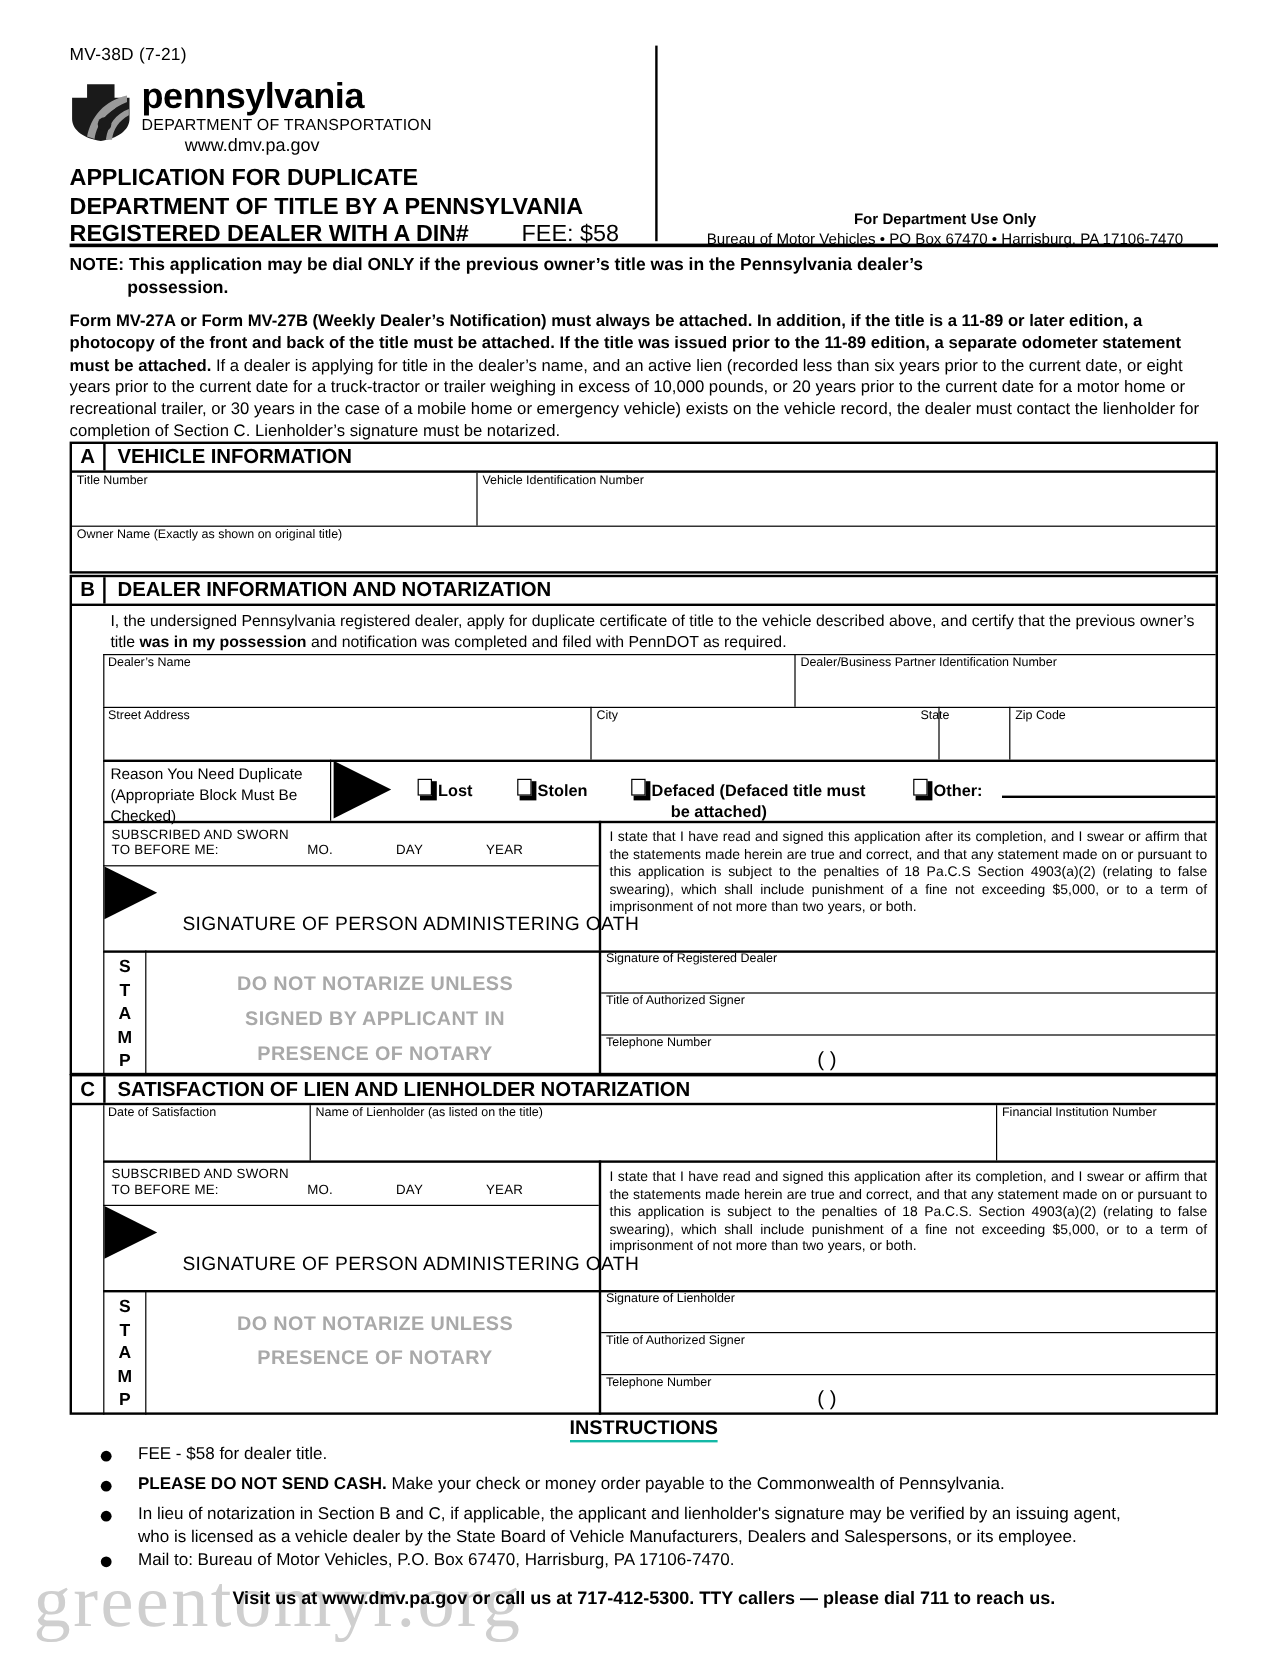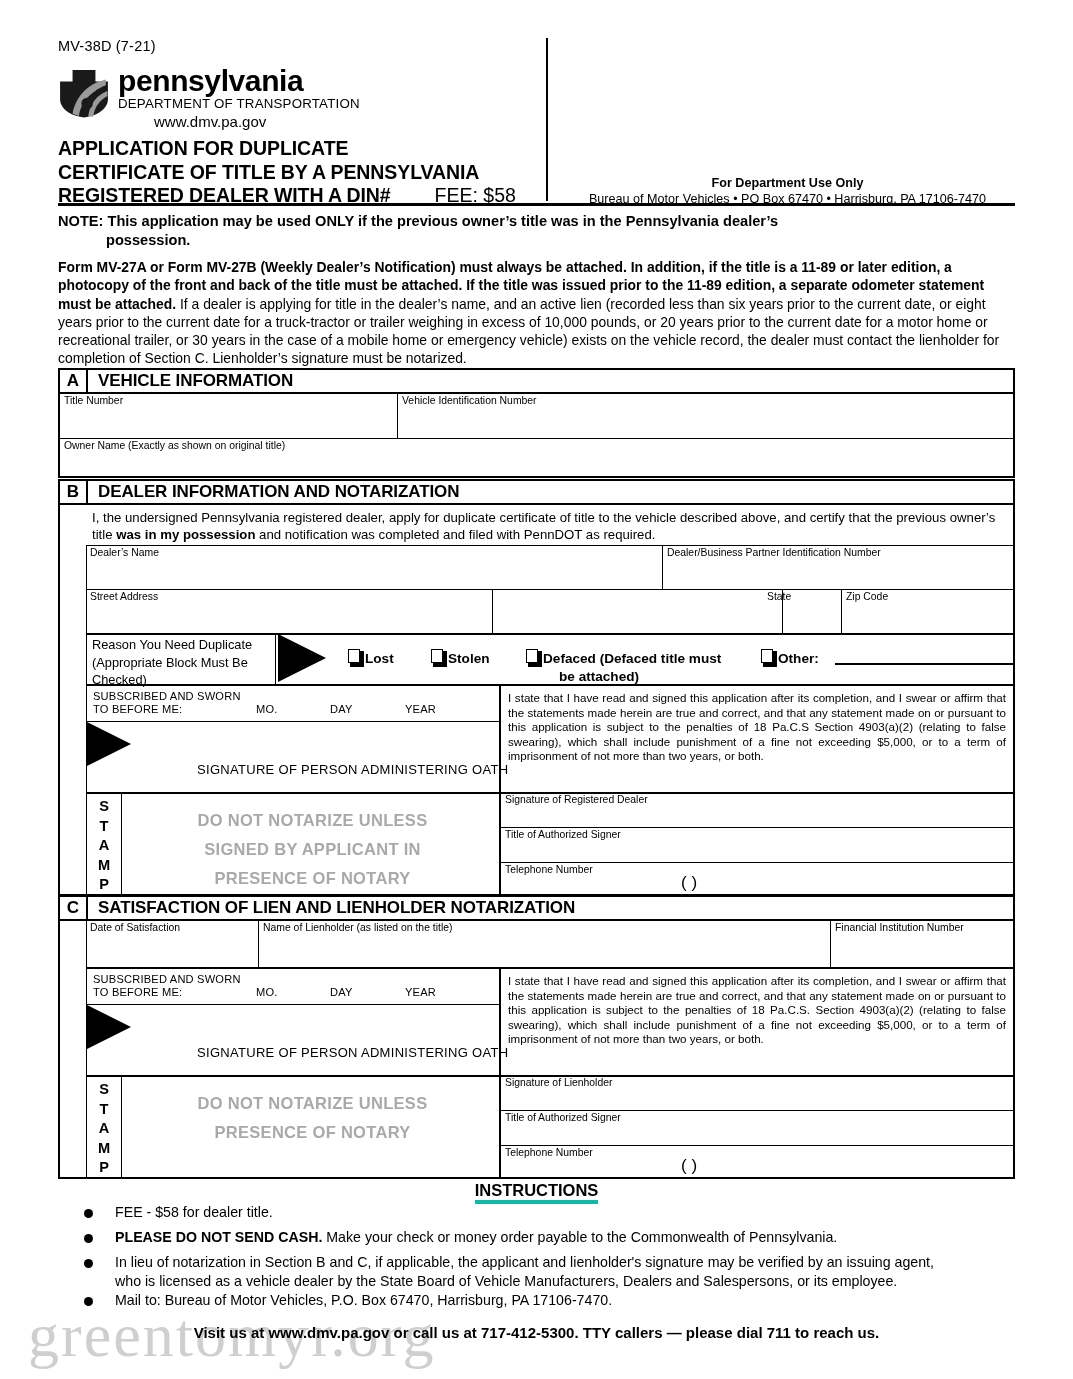--- a/index.html
+++ b/index.html
@@ -81,28 +81,28 @@
     position:absolute;
     width:0; height:0;
     border-top:24px solid transparent;
     border-bottom:24px solid transparent;
     border-left:48px solid #000;
   }
   .otherline { position:absolute; height:2px; background:#000; }
 
   
   .nz { position:absolute; font-size:11.1px; line-height:13.2px; letter-spacing:.2px; }
-  .sig-oath { position:absolute; font-size:13px; letter-spacing:.3px;margin-left:45px; }
+  .sig-oath { position:absolute; font-size:16px; letter-spacing:.3px; }
   .affirm { position:absolute; font-size:11.6px; line-height:14.6px; text-align:justify; }
   .stamp-col { position:absolute; text-align:center; font-size:14.6px; font-weight:bold; line-height:19.5px; }
   .donot { position:absolute; text-align:center; color:#a9a9a9; font-size:16.5px; font-weight:bold; line-height:29px; letter-spacing:.3px; }
 
   
   .instr-title { position:absolute; width:100%; text-align:center; font-size:16.5px; font-weight:bold; }
-  .instr-title span { border-bottom:4px solid #14b8a6; padding-bottom:1px;margin-top:32px; }
+  .instr-title span { border-bottom:2px solid #14b8a6; padding-bottom:1px;margin-top:32px; }
   .bullet { position:absolute; left:84px; width:9px; height:9px; border-radius:50%; background:#000; }
   .itext { position:absolute; left:115px; font-size:14.2px; line-height:19.4px; }
   .itext b { font-weight:bold; }
   .footer { position:absolute; left:0; width:1073px; text-align:center; font-size:15px; font-weight:bold; }
 
   .watermark {
     position:absolute; left:28px; top:1300px;
     font-family:"Liberation Serif", serif;
     font-size:62px; color:#cfcfcf; letter-spacing:2px;
     white-space:nowrap; pointer-events:none;
@@ -128,32 +128,32 @@
       <div class="logo-text">
         <div class="pa">pennsylvania</div>
         <div class="dot">DEPARTMENT OF TRANSPORTATION</div>
         <div class="url">www.dmv.pa.gov</div>
       </div>
     </div>
   </div>
 
   <div class="title-block">
     <div class="tline">APPLICATION FOR DUPLICATE</div>
-    <div class="tline">CERTIFICATE OF TITLE BY A PENNSYLVANIA</div>
+    <div class="tline">DEPARTMENT OF TITLE BY A PENNSYLVANIA</div>
     <div class="tline"><span>REGISTERED DEALER WITH A DIN#</span><span class="fee">FEE: $58</span></div>
   </div>
 
   <div class="deptuse">
     <div class="d1">For Department Use Only</div>
     <div class="d2">Bureau of Motor Vehicles • PO Box 67470 • Harrisburg, PA 17106-7470</div>
   </div>
   <div class="hdr-rule"></div>
 
   <div class="note">
-    <div class="nl"><span>NOTE:</span> <span>This application may be used ONLY if the previous owner’s title was in the Pennsylvania dealer’s</span></div>
+    <div class="nl"><span>NOTE:</span> <span>This application may be dial ONLY if the previous owner’s title was in the Pennsylvania dealer’s</span></div>
     <div class="nl indent">possession.</div>
     <div class="para"><b>Form MV-27A or Form MV-27B (Weekly Dealer’s Notification) must always be attached. In addition, if the title is a 11-89 or later edition, a photocopy of the front and back of the title must be attached. If the title was issued prior to the 11-89 edition, a separate odometer statement must be attached.</b><span> If a dealer is applying for title in the dealer’s name, and an active lien (recorded less than six years prior to the current date, or eight years prior to the current date for a truck-tractor or trailer weighing in excess of 10,000 pounds, or 20 years prior to the current date for a motor home or recreational trailer, or 30 years in the case of a mobile home or emergency vehicle) exists on the vehicle record, the dealer must contact the lienholder for completion of Section C. Lienholder’s signature must be notarized.</span></div>
   </div>
 
   <div class="frame" style="left:58px; top:368px; width:957px; height:110px;">
     <div class="secbar" style="top:0;">
       <div class="seclet">A</div>
       <div class="sectitle">VEHICLE INFORMATION</div>
     </div>
     <div class="hline" style="left:0; top:68px; width:953px;"></div>
@@ -189,20 +189,23 @@
       <div class="cell-lbl">Dealer/Business Partner Identification Number</div>
     </div>
 
     <div class="hline" style="left:26px; top:108px; width:927px;"></div>
     <div class="vline" style="left:26px; top:108px; height:44px;"></div>
     <div class="vline" style="left:432px; top:108px; height:44px;"></div>
     <div class="vline" style="left:722px; top:108px; height:44px;"></div>
     <div class="vline" style="left:781px; top:108px; height:44px;"></div>
     <div class="cell" style="left:26px; top:109px; width:406px; height:43px;">
       <div class="cell-lbl">Street Address</div>
+    </div>
+    <div class="cell" style="left:433px; top:109px; width:289px; height:43px;">
+      <div class="cell-lbl">City</div>
     </div>
     <div class="cell" style="left:703px; top:109px; width:58px; height:43px;">
       <div class="cell-lbl">State</div>
     </div>
     <div class="cell" style="left:782px; top:109px; width:171px; height:43px;">
       <div class="cell-lbl">Zip Code</div>
     </div>
 
     <div class="hline2" style="left:26px; top:152px; width:927px;"></div>
     <div class="vline" style="left:26px; top:152px; height:51px;"></div>

